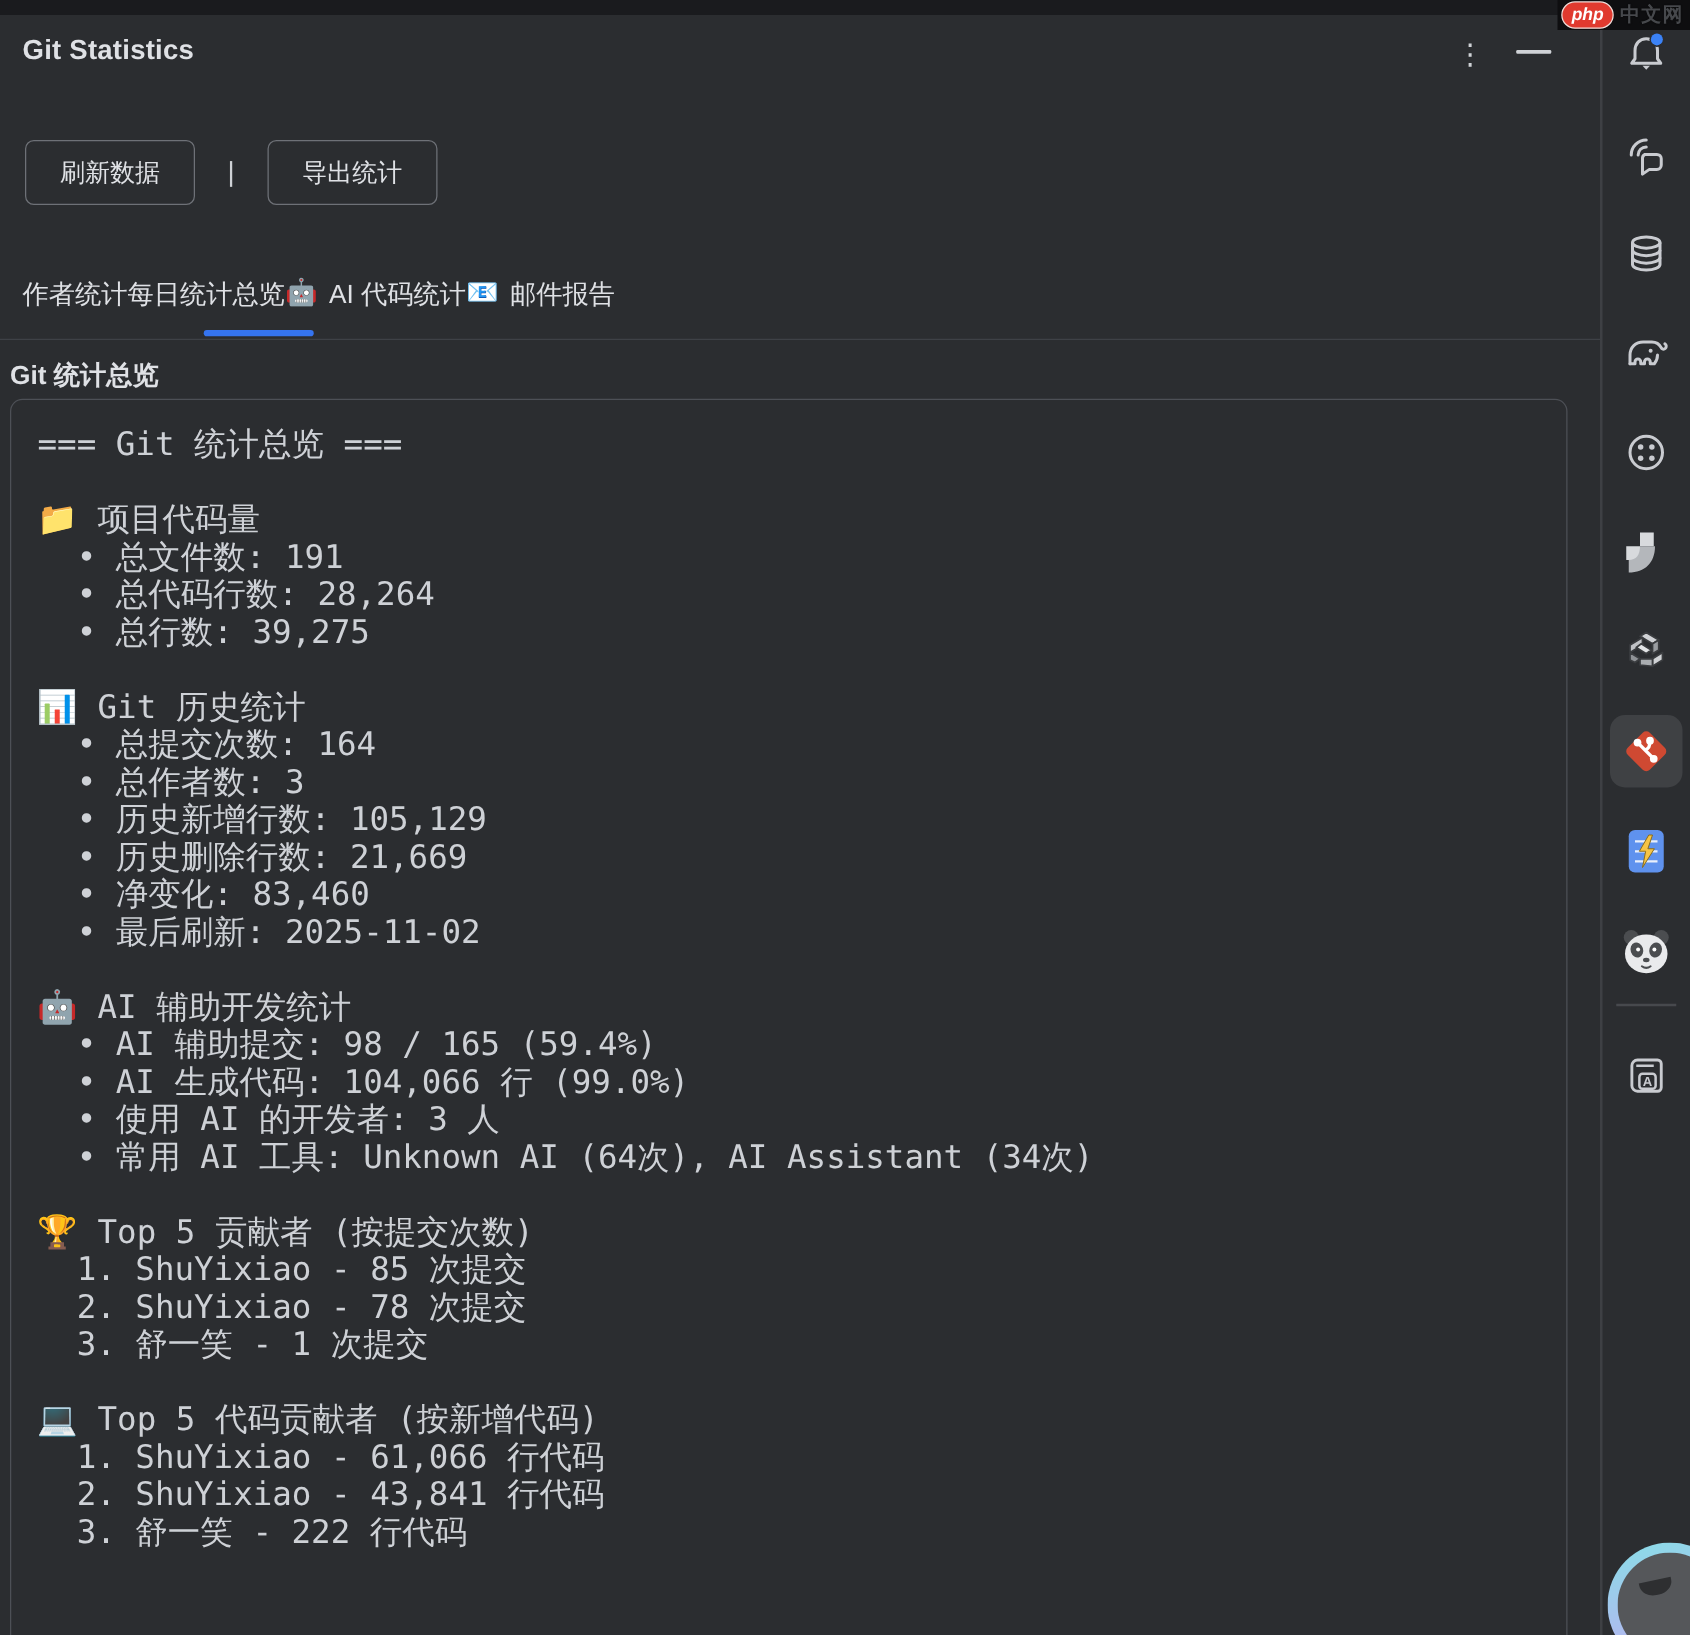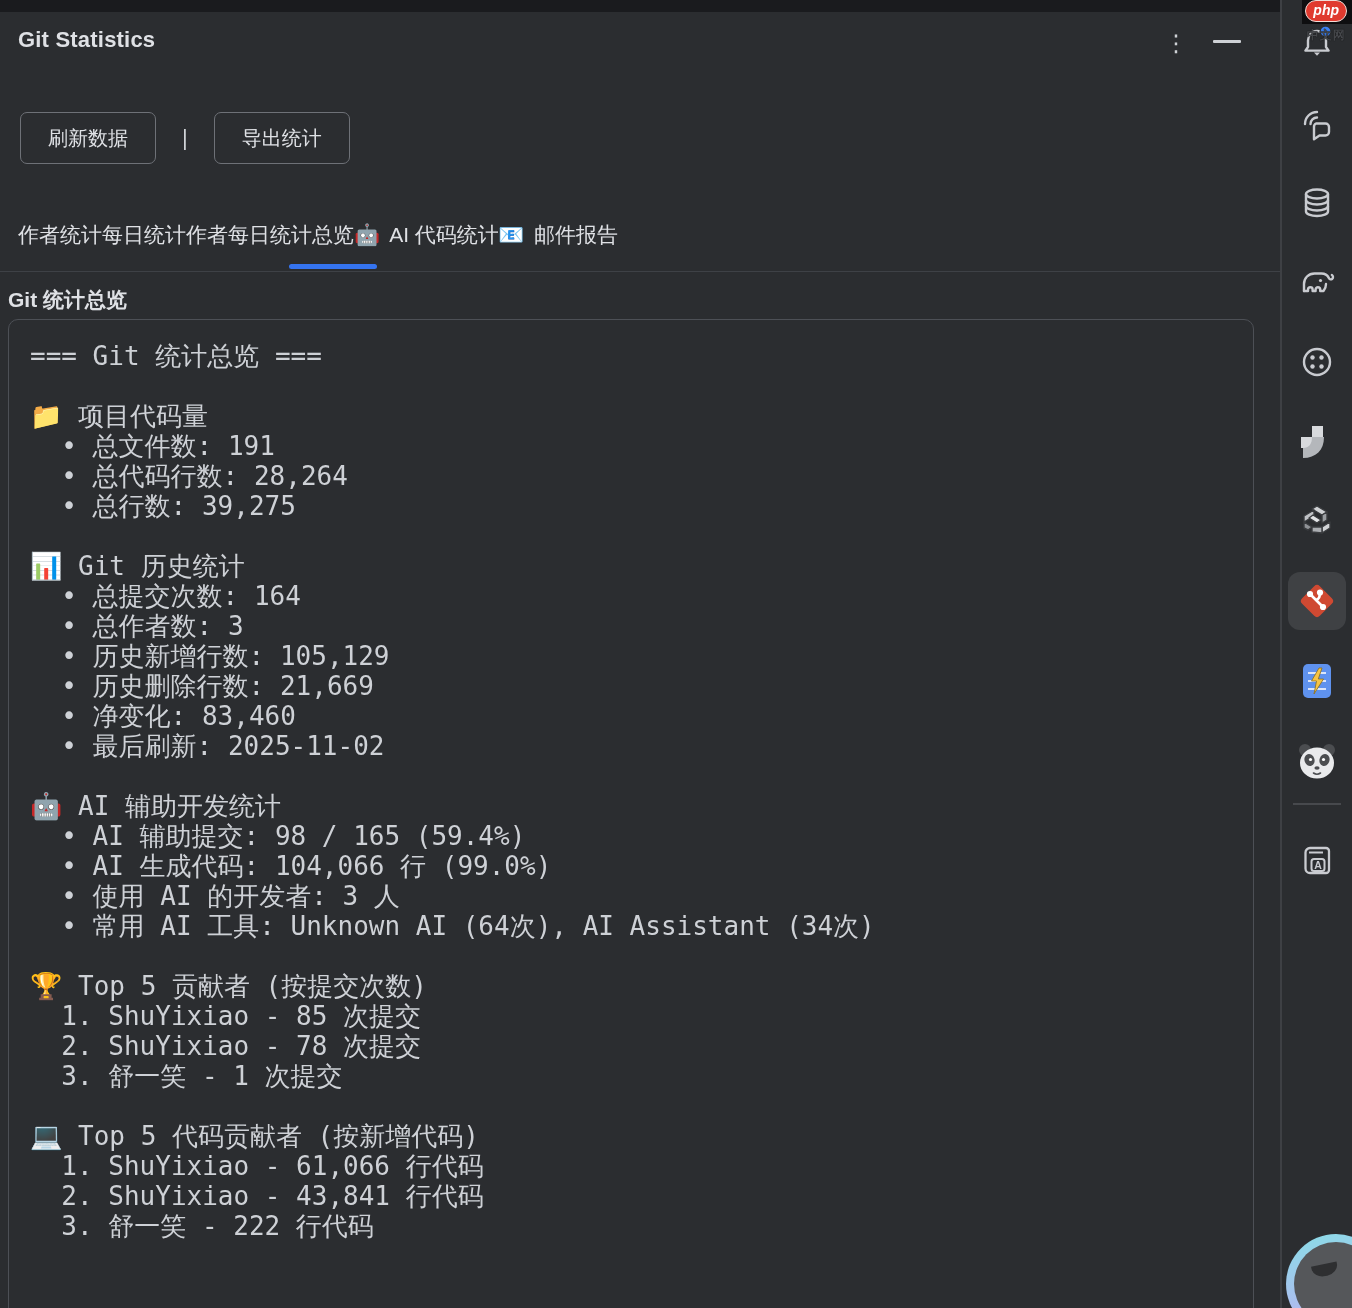--- a/index.html
+++ b/index.html
@@ -48,23 +48,23 @@
   }
 
   
   .sidebar { position:absolute; left:1280px; top:0; width:72px; height:1308px; background:#2b2d30; border-left:2px solid #3e4044; }
   .si { position:absolute; left:50%; transform:translateX(-50%); width:44px; height:44px; display:flex; align-items:center; justify-content:center; cursor:pointer; }
   .si svg { display:block; }
   .si.selected { background:#3f4144; border-radius:12px; width:58px; height:58px; }
   .side-divider { position:absolute; left:50%; transform:translateX(-50%); top:803px; width:48px; height:2px; background:#47494d; }
 
   
-  .watermark { position:absolute; right:0; top:0; height:24px; display:flex; align-items:center; gap:5px; padding:0 5px 0 3px; background:#0e0e10;flex-direction:column; }
+  .watermark { position:absolute; right:0; top:0; height:24px; display:flex; align-items:center; gap:5px; padding:0 5px 0 3px; background:#0e0e10; }
   .wm-pill { background:#e03a2f; border:1px solid #f0dcd8; border-radius:11px; color:#fff; font-style:italic; font-weight:bold; font-size:14px; padding:0 7px 2px 7px; line-height:18px; }
-  .wm-suffix { color:#46484c; font-weight:bold; font-size:12px; text-shadow:0 0 1px #000; letter-spacing:1px; }
+  .wm-suffix { color:#46484c; font-weight:bold; font-size:16px; text-shadow:0 0 1px #000; letter-spacing:1px; }
 
   
   .assist-ball {
     position:absolute; right:-34px; bottom:-26px; width:100px; height:100px; border-radius:50%;
     border:8px solid transparent;
     background:linear-gradient(#55575a,#55575a) padding-box,
                linear-gradient(165deg,#8fd8e8 10%,#a9c0ee 55%,#c4a9ec 90%) border-box;
     cursor:pointer;
   }
   .assist-ball::after { content:""; position:absolute; left:18px; top:22px; width:26px; height:12px; border-radius:0 0 12px 12px/0 0 10px 10px; background:#2e2f31; transform:rotate(-12deg); }
@@ -83,23 +83,20 @@
   <span class="toolbar-sep">|</span>
   <button class="btn">导出统计</button>
 </div>
 
 <div class="tabs">
   <div class="tab">
       <span>作者统计</span>
     </div>
   <div class="tab">
       <span>每日统计</span>
-    </div>
-  <div class="tab">
-      <span>作者每日统计</span>
     </div>
   <div class="tab selected">
       <span>总览</span>
     </div>
   <div class="tab">
     <span class="tab-icon">🤖</span>
     <span>AI 代码统计</span>
   </div>
   <div class="tab">
     <span class="tab-icon">📧</span>

